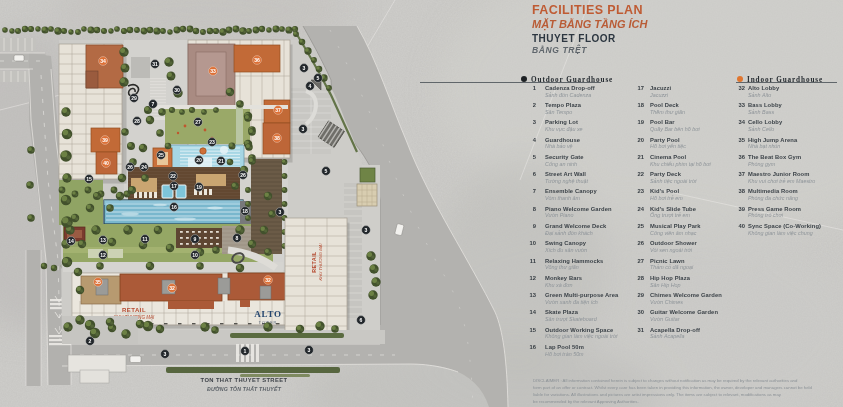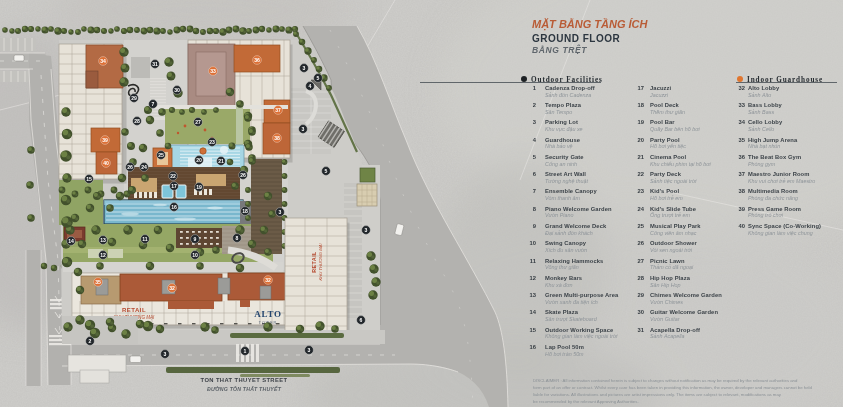--- a/index.html
+++ b/index.html
@@ -865,28 +865,29 @@
         <text x="106" y="164.9" fill="#ffffff">40</text>
         <circle cx="98" cy="282" r="4.4" fill="#dd7036" stroke="#f0e4d8" stroke-width="0.4"></circle>
         <text x="98" y="283.9" fill="#ffffff">35</text>
         <circle cx="172" cy="288" r="4.4" fill="#dd7036" stroke="#f0e4d8" stroke-width="0.4"></circle>
         <text x="172" y="289.9" fill="#ffffff">32</text>
         <circle cx="268" cy="280" r="4.4" fill="#dd7036" stroke="#f0e4d8" stroke-width="0.4"></circle>
         <text x="268" y="281.9" fill="#ffffff">32</text>
       </g>
 </svg>
 
+<div class="ttl1">FACILITIES PLAN</div>
 
 <div class="ttl2">MẶT BẰNG TẦNG ÍCH</div>
 
-<div class="ttl3">GROUND FLOOR</div>
+<div class="ttl3">THUYET FLOOR</div>
 
 <div class="ttl4">BẰNG TRỆT</div>
 
-<div class="hdr" style="left:521px;top:69.5px"><span class="dot" style="background:#1d2124"></span><span class="ht">Outdoor Facilities</span></div>
+<div class="hdr" style="left:521px;top:69.5px"><span class="dot" style="background:#1d2124"></span><span class="ht">Outdoor Guardhouse</span></div>
 <div class="hline" style="left:420px;top:82px;width:181px"></div>
 
 <div class="hdr" style="left:737px;top:69.5px"><span class="dot" style="background:#e0762f"></span><span class="ht">Indoor Guardhouse</span></div>
 <div class="hline" style="left:736px;top:82px;width:101px"></div>
 
 <div class="it" style="top:84.8px">
       <span class="no" style="left:522px">1</span>
       <span class="en" style="left:545px">Cadenza Drop-off</span>
       <span class="vi" style="left:545px">Sảnh đón Cadenza</span>
     </div>

